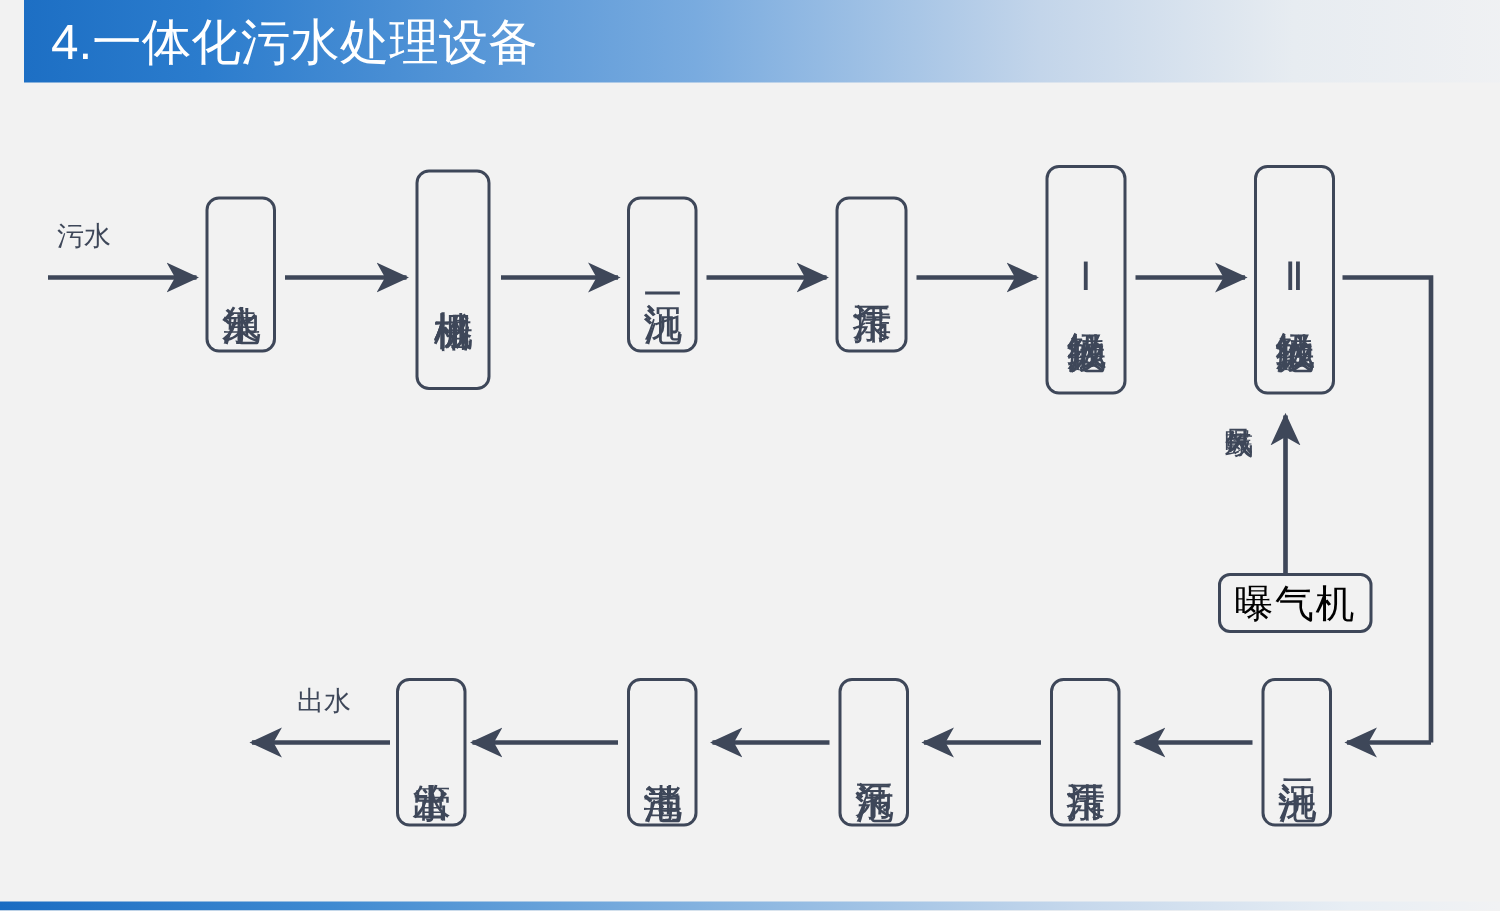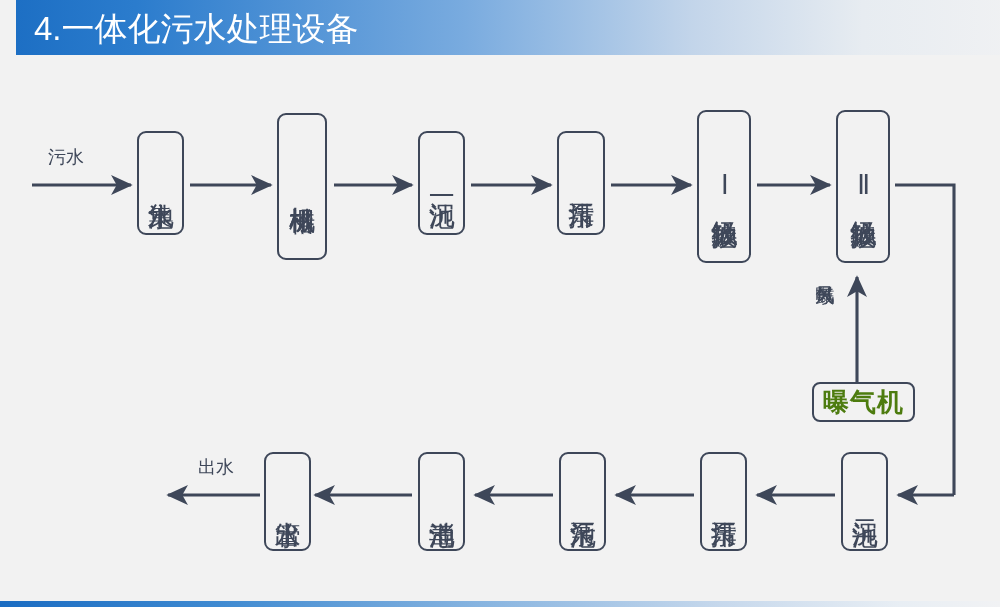--- a/index.html
+++ b/index.html
@@ -46,21 +46,21 @@
     writing-mode: vertical-rl;
     text-orientation: upright;
     font-size: 26px;
     line-height: 1.06;
     color: #3e4759;
     letter-spacing: 0.5px;
     font-weight: 500;
     white-space: nowrap;
   }
   .node .lbl-h {
-    font-size: 26px; color: #4d7c0f; font-weight: 700;
+    font-size: 26px; color: #000000; font-weight: 400;
     white-space: nowrap; letter-spacing: 1px;
   }
 
   
   .edge-label {
     position: absolute; color: #3e4759; font-size: 18px;
     white-space: nowrap; font-weight: 500;
   }
   .edge-label-v {
     position: absolute; color: #3e4759; font-size: 19px;
@@ -148,21 +148,21 @@
     </div>
 
     <div class="node" style="left:418px; top:397px; width:47px; height:99px;">
       <span class="lbl-v">消毒池</span>
     </div>
 
     <div class="node" style="left:264px; top:397px; width:47px; height:99px;">
       <span class="lbl-v">出水管</span>
     </div>
 
-    <div class="edge-label" style="left:48px; top:90px;">污水</div>
+    <div class="edge-label" style="left:38px; top:90px;">污水</div>
 
     <div class="edge-label" style="left:198px; top:400px;font-family:Liberation Serif, serif;">出水</div>
 
     <div class="edge-label-v" style="left:816px; top:216px;">鼓风曝气</div>
 
   </div>
 
   <div class="bottom-bar"></div>
 
 </div>

